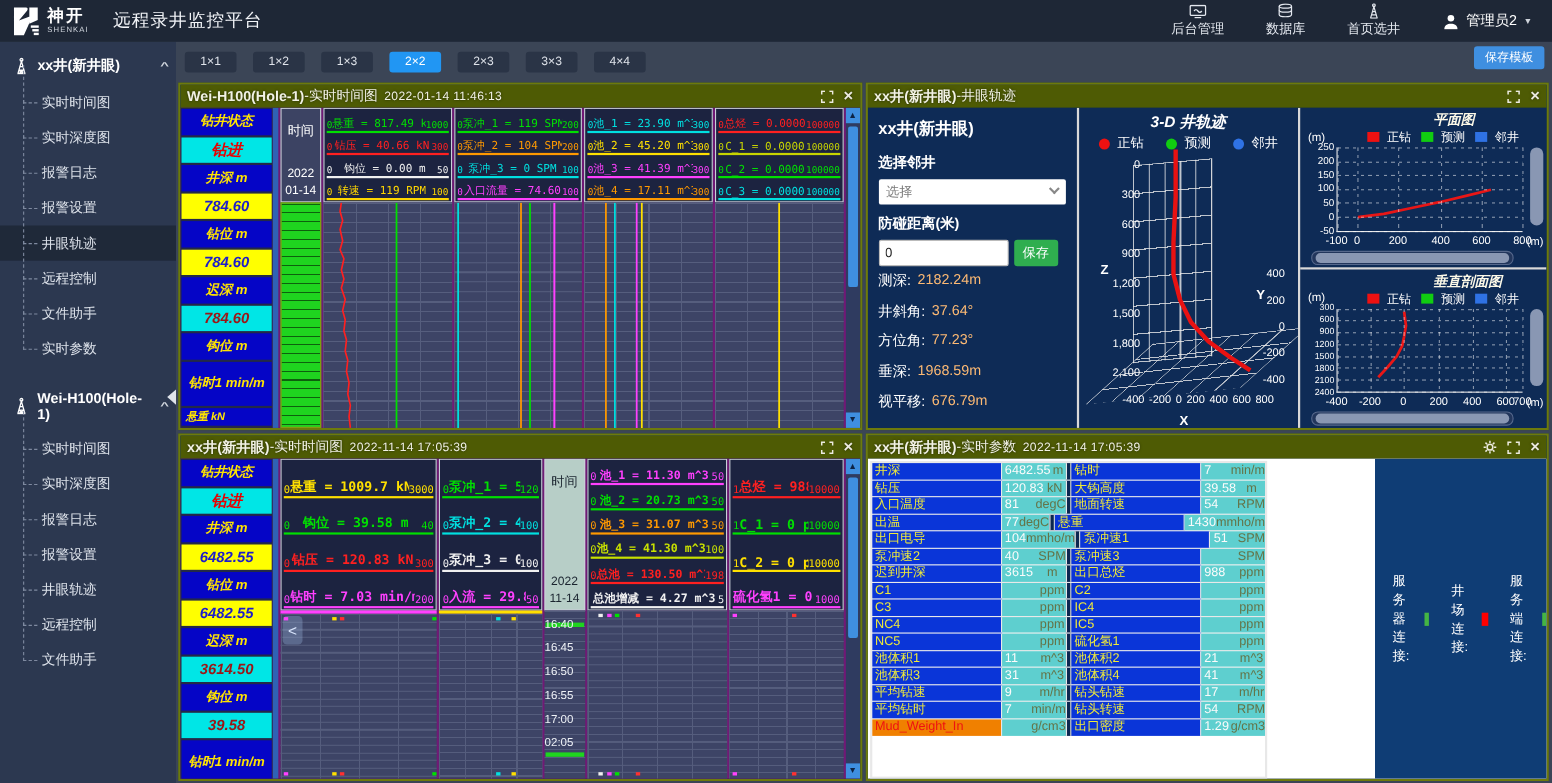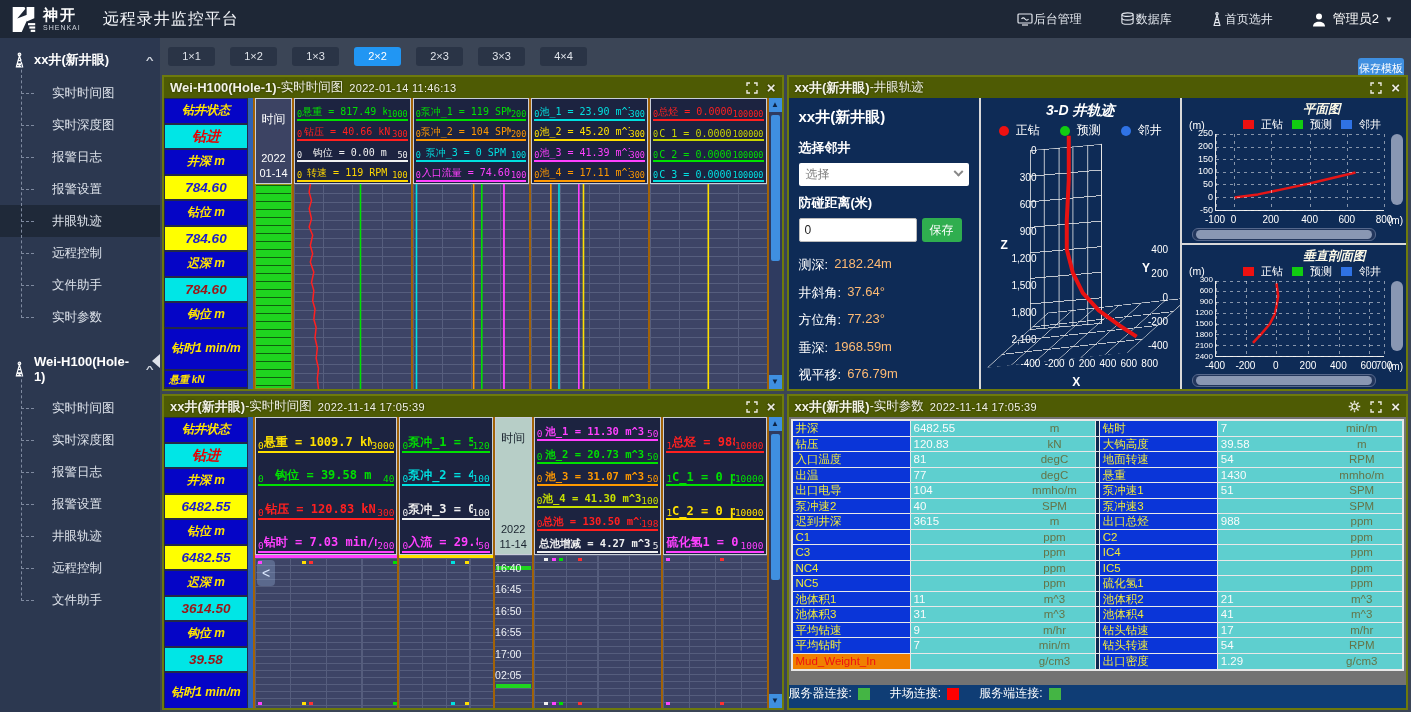--- a/index.html
+++ b/index.html
@@ -9,61 +9,61 @@
   i{font-style:normal}
 
   
   .topbar{position:absolute;left:0;top:0;width:100%;height:38px;background:#1e2736;display:flex;align-items:center;z-index:5}
   .logo{display:flex;align-items:center;gap:6px;margin-left:10px}
   .logomark{width:27px;height:27px}
   .logotxt .cn{font-size:15px;font-weight:bold;color:#fff;letter-spacing:2px;line-height:1}
   .logotxt .en{font-size:7px;color:#cfd4dc;letter-spacing:1px;line-height:1;margin-top:2px}
   .apptitle{margin-left:22px;font-size:16px;color:#f2f4f8;letter-spacing:1px}
   .topnav{margin-left:auto;display:flex;align-items:center;gap:38px;margin-right:18px}
-  .navitem{display:flex;flex-direction:row;align-items:center;gap:1px;font-size:12px;color:#e4e8ef;cursor:pointer}
+  .navitem{display:flex;flex-direction:column;align-items:center;gap:1px;font-size:12px;color:#e4e8ef;cursor:pointer}
   .navitem svg{display:block}
   .userchip{display:flex;align-items:center;gap:6px;font-size:13px;color:#fff;cursor:pointer}
   .userchip .car{font-size:8px;color:#cfd4dc}
 
   
   .sidebar{position:absolute;left:0;top:38px;width:160px;bottom:0;background:#2c3850;overflow:hidden}
   .well{display:flex;align-items:center;gap:7px;padding:13px 8px 8px 12px;color:#fff;font-weight:bold;font-size:13px;cursor:pointer}
   .well .car{margin-left:auto;font-size:9px;color:#cfd4dc;transform:scaleX(1.5)}
-  .titem{position:relative;height:32px;line-height:32px;padding-left:52px;font-size:12.5px;color:#dde2ea;cursor:pointer;white-space:nowrap}
+  .titem{position:relative;height:32px;line-height:32px;padding-left:38px;font-size:12.5px;color:#dde2ea;cursor:pointer;white-space:nowrap}
   .titem::before{content:"";position:absolute;left:21px;top:-18px;width:12px;height:34px;border-left:1px dashed #7f8aa0;border-bottom:1px dashed #7f8aa0}
   .titem.active{background:#1f2939}
   .titem.boldrow{font-weight:bold;color:#fff}
   .titem .car{margin-left:14px;font-size:9px;color:#cfd4dc;display:inline-block;transform:scaleX(1.5)}
   .titem.child{padding-left:56px;height:34px;line-height:34px}
   .titem.child::before{left:36px;top:-20px;height:37px}
   .well2{margin-top:8px}
   .collapse-handle{position:absolute;top:316px;right:0;width:0;height:0;border:7px solid transparent;border-right:8px solid #dfe3ea}
 
   
   .main{position:absolute;left:160px;top:38px;right:0;bottom:0}
   .toolbar{position:absolute;left:0;top:0;right:0;height:37px}
   .gridbtns{position:absolute;left:8px;top:9px;display:flex;gap:15px}
   .gbtn{width:47px;height:19px;background:#2a3446;color:#dfe3ea;font-size:11px;text-align:center;line-height:19px;border-radius:3px;cursor:pointer}
   .gbtn.active{background:#2196f3;color:#fff}
-  .savebtn{position:absolute;right:7px;top:20px;width:46px;height:21px;background:#3f8fe0;color:#fff;font-size:11px;text-align:center;line-height:21px;border-radius:3px;cursor:pointer}
+  .savebtn{position:absolute;right:7px;top:4px;width:64px;height:21px;background:#3f8fe0;color:#fff;font-size:11px;text-align:center;line-height:21px;border-radius:3px;cursor:pointer}
   .grid2{position:absolute;left:2px;top:37px;right:3px;bottom:2px;display:grid;grid-template-columns:1fr 1fr;grid-template-rows:1fr 1fr;gap:3px}
 
   
   .panel{position:relative;border:2px solid #6d7a0c;background:#0e2b56;overflow:hidden;display:flex;flex-direction:column}
   .phead{height:21px;flex:0 0 21px;background:#4e5b04;display:flex;align-items:center;padding:0 6px;color:#f2f2e4;text-shadow:0 0 2px rgba(20,25,10,.8)}
   .ptitle{font-weight:bold;font-size:13px}
   .psub{font-size:12.5px}
   .ptime{font-size:11px;margin-left:6px;letter-spacing:.3px}
   .picons{margin-left:auto;display:flex;align-items:center;gap:9px}
   .picons .ic{cursor:pointer;display:flex;align-items:center}
   .xicon{font-size:15px;line-height:1;color:#eceadf;font-weight:bold}
   .pbody{position:relative;flex:1;overflow:hidden}
 
   
-  .chartbody{display:flex;background:#a16207}
+  .chartbody{display:flex;background:#701a75}
   .pcol{width:84px;flex:0 0 84px;display:flex;flex-direction:column;gap:2px;padding:1px;background:#232948}
   .plabel{flex:0 0 24px;background:#0505c6;color:#ffe400;font-weight:bold;font-style:italic;font-size:12px;display:flex;align-items:center;justify-content:center;text-align:center;line-height:1.3}
   .plabel.tall{flex:0 0 40px}
   .plabel.small{flex:0 0 16px;font-size:10px;justify-content:flex-start;padding-left:4px}
   .pvalue{flex:0 0 23px;display:flex;align-items:center;justify-content:center;font-weight:bold;font-style:italic;font-size:13.5px}
   .pvalue.y{background:#ffff00}
   .pvalue.c{background:#00e6e6}
   .pvalue.b{color:#1c1ccc}
   .pvalue.r{color:#9c1616}
   .pvalue.rb{color:#e80000;font-size:14px}
@@ -110,21 +110,21 @@
   
   .trajbody{display:flex;background:#0e2b56}
   .infocol{width:192px;flex:0 0 192px;padding:10px 10px;border-right:2px solid #d9d9d9;font-size:13px}
   .welltitle{font-size:15px;font-weight:bold;color:#fff;margin-bottom:12px}
   .slabel{font-weight:bold;color:#fff;margin:8px 0 6px}
   .selectbox{height:23px;background:#fff;border-radius:2px;display:flex;align-items:center;padding:0 7px;color:#7a7a7a;font-size:12px;cursor:pointer}
   .chev{width:7px;height:7px;border-right:2px solid #888;border-bottom:2px solid #888;transform:rotate(45deg) translate(-2px,-2px);margin-left:auto}
   .inprow{display:flex;gap:5px;margin-top:2px}
   .inprow input{width:118px;height:24px;border:1px solid #bbb;border-radius:2px;padding:0 5px;font-size:12px;color:#222;background:#fff}
   .okbtn{width:40px;height:24px;background:#2fae4f;color:#fff;border-radius:3px;font-size:12px;text-align:center;line-height:24px;cursor:pointer}
-  .frows{margin-top:14px}
+  .frows{margin-top:4px}
   .frow{display:flex;gap:6px;margin-bottom:9.5px}
   .frow .fl{color:#fff}
   .frow .fv{color:#fdba74}
   .d3area{flex:1;position:relative;overflow:hidden}
   .d3title{position:absolute;top:4px;left:0;right:0;text-align:center;font-weight:bold;font-style:italic;font-size:14px;color:#fff}
   .leg3{position:absolute;top:24px;left:0;right:0;display:flex;justify-content:center;gap:20px;font-size:12px;color:#fff;align-items:center}
   .lgi{display:flex;align-items:center;gap:7px}
   .lgdot{width:10px;height:10px;border-radius:50%}
   .lgsq{width:11px;height:9px}
   .wall{position:absolute;left:25%;top:17%;width:36%;height:62%;border-right:1px solid #e6e6e6;background-image:repeating-linear-gradient(90deg,rgba(235,235,235,.8) 0 1px,transparent 1px 20%),repeating-linear-gradient(180deg,rgba(235,235,235,.8) 0 1px,transparent 1px 14.2%);transform:skewY(-5deg)}
@@ -149,32 +149,32 @@
   .yticks{position:absolute;right:100%;padding-right:3px;top:-5px;bottom:-5px;display:flex;flex-direction:column;justify-content:space-between;align-items:flex-end;font-size:9px;color:#fff;line-height:1}
   .yticks.sq{font-size:8px}
   .xtrow{position:absolute;left:33px;right:22px;bottom:17px;height:12px;font-size:10px;color:#fff}
   .xt{position:absolute;transform:translateX(-50%)}
   .xunit{position:absolute;right:3px;bottom:17px;font-size:10px;color:#fff}
   .hsb{position:absolute;left:10px;right:30px;bottom:2px;height:13px;background:#22365c;border:1px solid #56688c;border-radius:6px;cursor:pointer}
   .hsb i{position:absolute;top:1px;bottom:1px;left:3px;right:3px;background:#8997b3;border-radius:5px}
   .vslider{position:absolute;right:3px;top:36px;bottom:38px;width:12px;background:#8997b3;border-radius:6px;cursor:grab}
 
   
-  .p4body{display:flex;flex-direction:column;background:#737373}
+  .p4body{display:flex;flex-direction:row;background:#ffffff}
   .ptable{margin:2px 2px 0;border:2px solid #e8e8e8}
   .trow{display:flex;height:15.5px;border-bottom:1.5px solid #e8e8e8}
   .trow:last-child{border-bottom:none}
   .tlabel{width:118px;flex:0 0 118px;background:#0a35d8;color:#f0ea3a;font-size:11.5px;line-height:14px;padding-left:3px;border-right:1.5px solid #e8e8e8;white-space:nowrap;overflow:hidden}
   .tlabel.orange{background:#f08000;color:#ee1111}
   .tval{flex:1;background:#5ecfcf;display:flex;font-size:11.5px;line-height:14px}
   .tval .v{flex:1.25;padding-left:3px;color:#fbfbfb}
   .tval .u{flex:1;text-align:center;color:#647448}
   .tgap{width:5px;flex:0 0 5px;background:#0c2750;border-left:1.5px solid #e8e8e8;border-right:1.5px solid #e8e8e8}
   .pfill{flex:1}
-  .statusbar{flex:0 0 23px;background:#0f3d75;display:flex;align-items:flex-start;gap:20px;padding-left:0;font-size:12px;color:#fff}
+  .statusbar{flex:0 0 23px;background:#0f3d75;display:flex;align-items:center;gap:20px;padding-left:16px;font-size:12px;color:#fff}
   .stitem{display:flex;align-items:center;gap:6px}
   .stsq{width:12px;height:12px;display:inline-block}
 </style>
 </head>
 <body>
 
 <div class="screen">
 
   <header class="topbar">
     <div class="logo">

